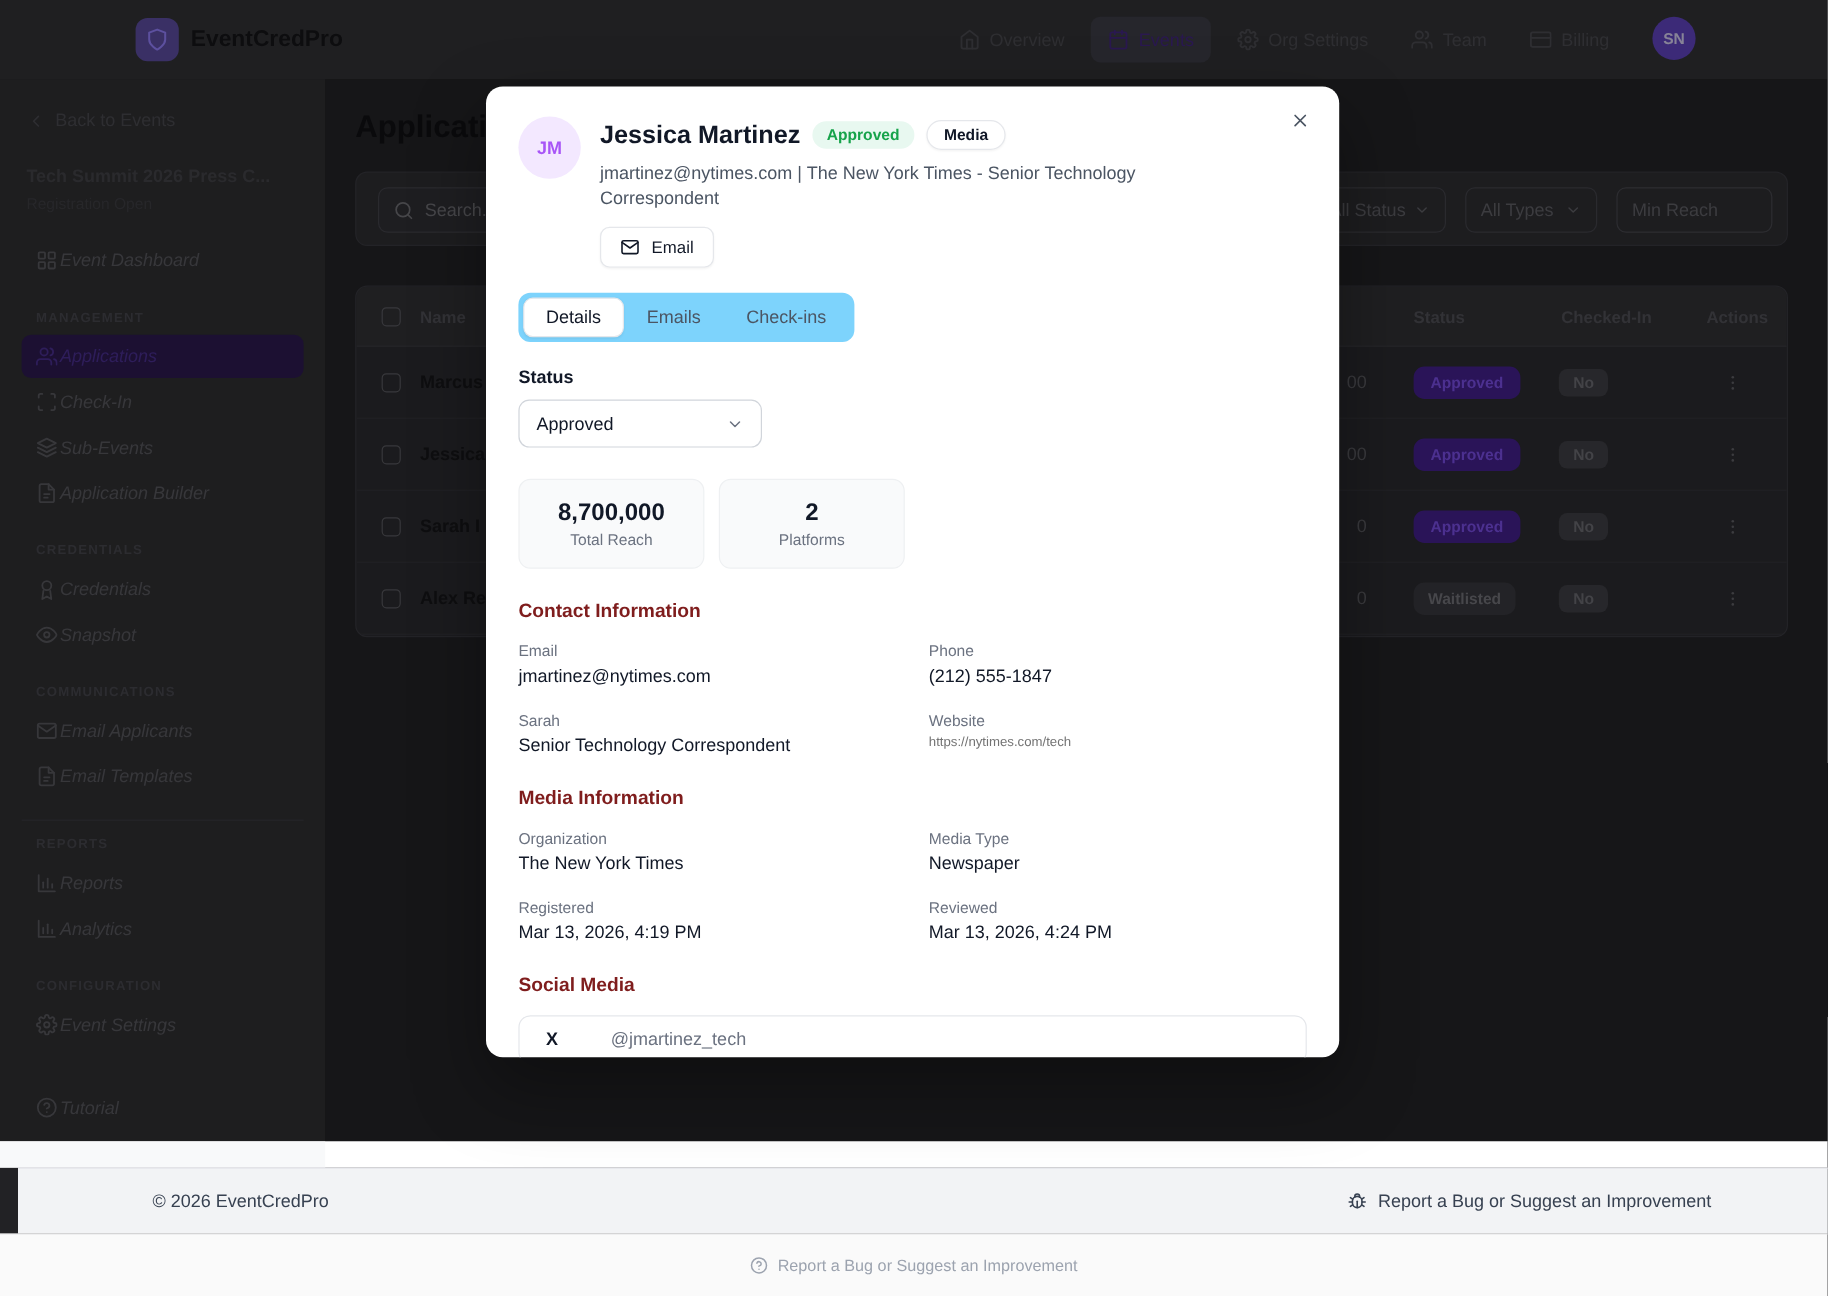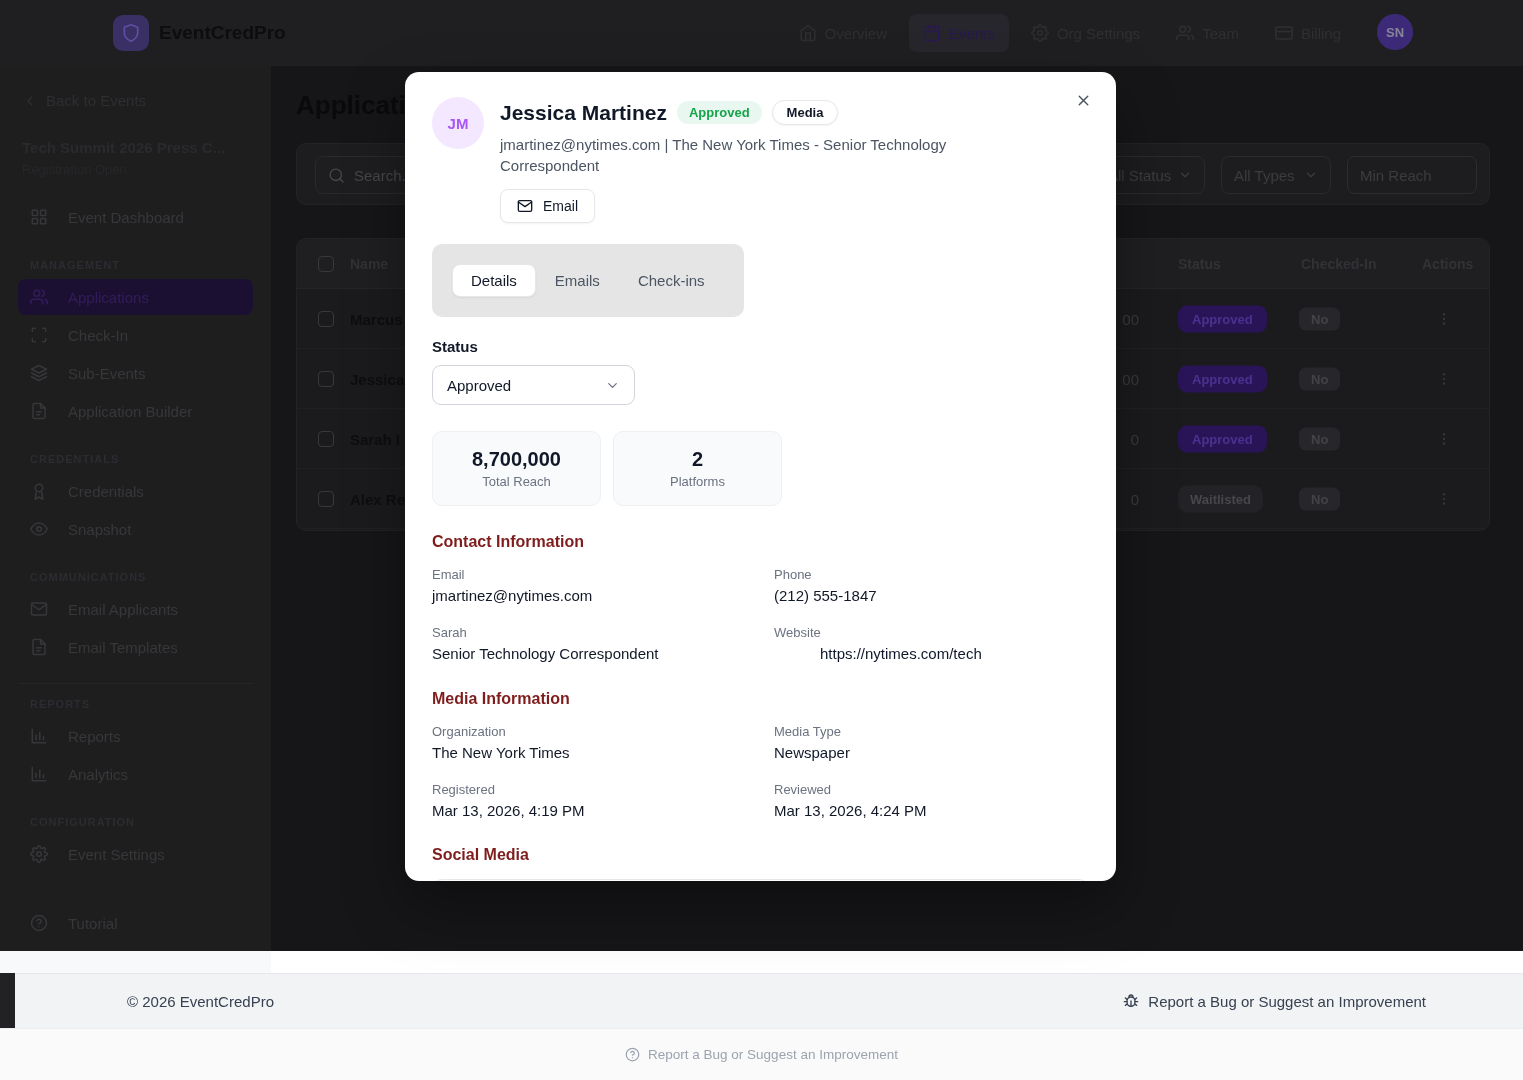--- a/index.html
+++ b/index.html
@@ -16,21 +16,21 @@
   .nav-items { margin-left:auto; display:flex; align-items:flex-start; gap:8px; }
   .nav-item { display:flex; align-items:center; gap:8px; color:#48484d; font-size:15px; font-weight:500; padding:10px 14px; border-radius:8px; cursor:pointer; }
   .nav-item.active { background:#3b3b44; color:#41267b; }
   .nav-avatar { width:36px; height:36px; border-radius:50%; background:#5c41b9; color:#cfc9e8; font-size:13px; font-weight:700; display:flex; align-items:center; justify-content:center; margin-left:14px; }
 
   .sidebar { position:absolute; left:0; top:66px; width:271px; height:885px; background:#2e2e31; padding:26px 18px 0 18px; }
   .back-row { display:flex; align-items:center; gap:8px; color:#47474c; font-size:15px; font-weight:500; padding-left:4px; cursor:pointer; }
   .event-block { margin:30px 0 0 4px; }
   .event-title { font-size:15px; font-weight:700; color:#414145; }
   .event-sub { margin-top:6px; font-size:13px; color:#3c3c40; }
-  .side-item { display:flex; align-items:flex-end; gap:20px; color:#55555a; font-size:15px; padding:9px 12px; border-radius:8px; margin-top:2px; cursor:pointer; }
+  .side-item { display:flex; align-items:flex-end; gap:2px; color:#55555a; font-size:15px; padding:9px 12px; border-radius:8px; margin-top:2px; cursor:pointer;font-style:italic; }
   .side-item.active { background:#2b1a4e; color:#472d8a; }
   .side-item .sicon { color:inherit; }
   .side-section { font-size:11px; font-weight:700; letter-spacing:1px; color:#44444a; margin:24px 0 8px 12px; }
   .side-div { border:none; border-top:1px solid #3a3a3f; margin:18px 0 2px 0; }
   .dash-item { margin-top:22px; }
   .tutorial { position:absolute; left:18px; bottom:10px; width:235px; }
 
   .main { position:absolute; left:271px; top:66px; width:1252px; height:885px; background:#222225; padding:24px 33px 0 25px; }
   .page-title { font-size:26px; font-weight:700; color:#101013; }
   .search-card { margin-top:22px; height:62px; background:#2d2d31; border:1px solid #37373d; border-radius:10px; position:relative; }
@@ -72,35 +72,35 @@
   .modal { position:absolute; left:405px; top:72px; width:711px; height:809px; background:#ffffff; border-radius:14px; box-shadow:0 25px 60px rgba(0,0,0,0.35); z-index:10; padding:25px 27px 0 27px; overflow:hidden; }
   .close-btn { position:absolute; top:20px; right:24px; color:#4b5563; cursor:pointer; }
   .m-header { display:flex; gap:16px; }
   .m-avatar { width:52px; height:52px; border-radius:50%; background:#f3e8ff; color:#a855f7; font-size:15px; font-weight:700; display:flex; align-items:center; justify-content:center; flex:none; }
   .m-name-row { display:flex; align-items:center; gap:10px; margin-top:3px; }
   .m-name { font-size:21px; font-weight:700; color:#111827; }
   .m-badge-ok { background:#e8f8f0; color:#16a34a; font-size:13px; font-weight:600; padding:4px 12px; border-radius:999px; }
   .m-badge-media { background:#ffffff; color:#111827; font-size:13px; font-weight:600; padding:4px 14px; border-radius:999px; border:1px solid #e5e7eb; box-shadow:0 1px 2px rgba(0,0,0,0.05); }
   .m-subtitle { margin-top:9px; font-size:15px; line-height:21px; color:#4b5563; max-width:485px; }
   .m-email-btn { margin-top:13px; display:inline-flex; align-items:center; gap:10px; border:1px solid #e5e7eb; border-radius:8px; background:#fff; padding:8px 16px; font-size:14px; font-weight:500; color:#111827; box-shadow:0 1px 2px rgba(0,0,0,0.05); cursor:pointer; }
-  .m-tabs { margin-top:21px; display:inline-flex; background:#e5e5e5; border-radius:10px; padding:20px; }
+  .m-tabs { margin-top:21px; display:inline-flex; background:#7dd3fc; border-radius:10px; padding:4px; }
   .m-tab { font-size:15px; color:#4b5563; padding:8px 19px; border-radius:8px; cursor:pointer; }
   .m-tab.active { background:#ffffff; color:#111827; font-weight:500; border:1px solid #e5e7eb; box-shadow:0 1px 2px rgba(0,0,0,0.06); padding:7px 18px; }
   .m-status-label { margin-top:21px; font-size:15px; font-weight:600; color:#111827; }
   .m-select { margin-top:10px; width:203px; height:40px; border:1px solid #d1d5db; border-radius:9px; background:#fff; display:flex; align-items:center; justify-content:space-between; padding:0 14px; font-size:15px; color:#111827; cursor:pointer; }
   .m-select .chev { color:#6b7280; }
   .m-stats { margin-top:26px; display:flex; gap:12px; }
-  .stat-card { width:169px; height:75px; background:#f9fafb; border:1px solid #eef0f2; border-radius:10px; display:flex; flex-direction:column; align-items:center; justify-content:center; gap:3px; }
+  .stat-card { width:155px; height:75px; background:#f9fafb; border:1px solid #eef0f2; border-radius:10px; display:flex; flex-direction:column; align-items:center; justify-content:center; gap:3px; }
   .stat-value { font-size:20px; font-weight:700; color:#111827; }
   .stat-label { font-size:13px; color:#6b7280; }
   .m-section { margin-top:27px; font-size:16px; font-weight:700; color:#7f1d1d; }
   .m-grid { margin-top:16px; display:grid; grid-template-columns:342px 1fr; row-gap:21px; }
   .f-label { font-size:13px; color:#6b7280; }
   .f-value { margin-top:5px; font-size:15px; color:#111827; }
-  .f-link { margin-top:5px; font-size:15px; color:#0f172a; cursor:pointer; text-decoration:none; display:inline-block;margin-left:46px; }
+  .f-link { margin-top:5px; font-size:11px; color:#737373; cursor:pointer; text-decoration:none; display:inline-block; }
   .social-box { margin-top:15px; border:1px solid #e5e7eb; border-radius:10px; }
   .social-row { display:flex; align-items:center; gap:9px; padding:11px 22px; font-size:15px; }
   .s-platform { font-weight:700; color:#111827; }
   .s-handle { color:#6b7280;margin-left:35px; }
 </style>
 </head>
 <body>
 
 <div class="app">
 

